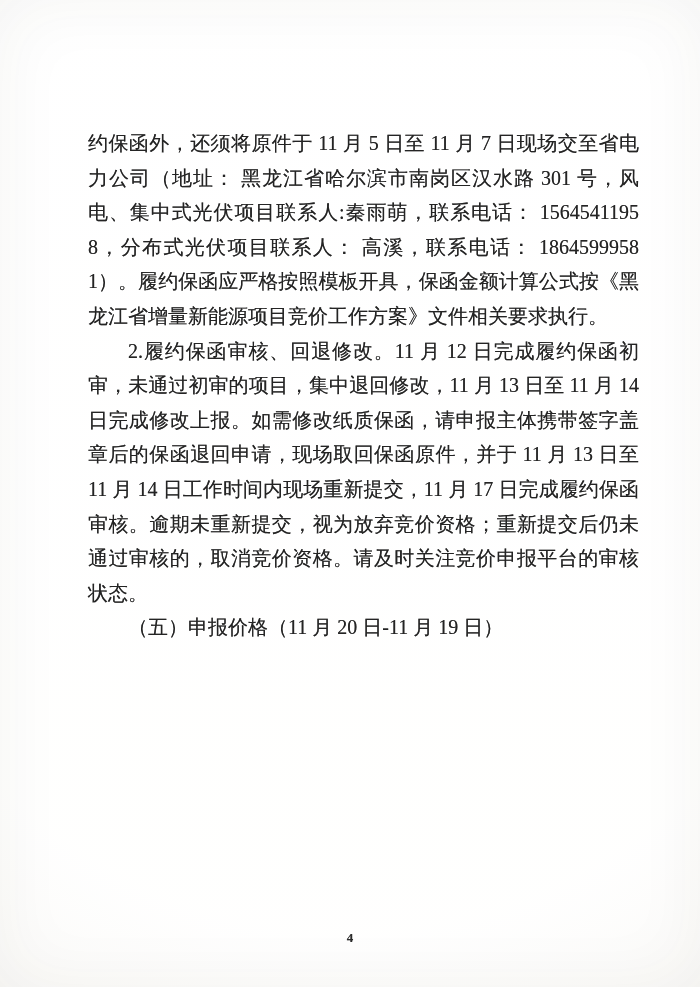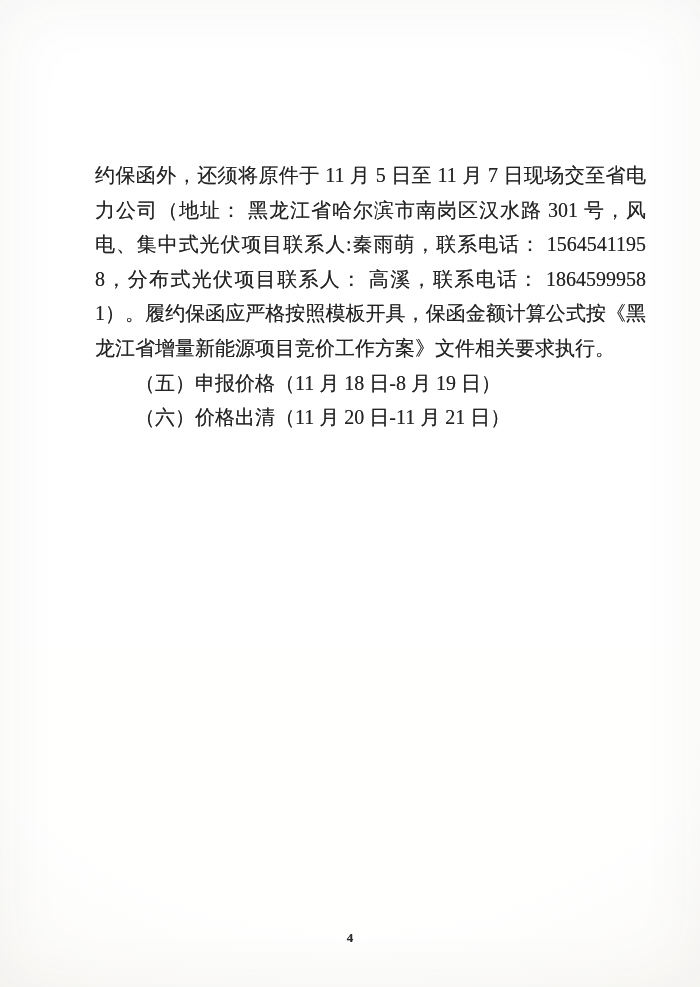--- a/index.html
+++ b/index.html
@@ -13,24 +13,23 @@
     height: 987px;
     overflow: hidden;
     background:
       radial-gradient(130% 95% at 50% 42%, rgba(255,255,255,0.95) 55%, rgba(241,239,234,0.55) 100%),
       linear-gradient(180deg, #fcfbf9 0%, #fbf9f5 70%, #f9f7f3 100%);
     box-shadow: inset 0 0 70px rgba(60,55,45,0.05);
     font-family: "Liberation Serif", "DejaVu Serif", serif;
   }
   .doc-content {
     position: absolute;
-    left: 95px;
+    left: 88px;
     top: 126px;
     width: 551px;
-    margin-top: 32px;
   }
   .para {
     margin: 0;
     font-size: 20px;
     line-height: 34.6px;
     color: #242424;
     text-align: justify;
     text-justify: inter-ideograph;
     text-shadow: 0 0 0.6px rgba(45,45,45,0.65);
     word-break: break-all;
@@ -49,18 +48,18 @@
     color: #2b2b2b;
     text-shadow: 0 0 0.5px rgba(45,45,45,0.6);
   }
 </style>
 </head>
 <body>
 
 <div class="scan-page">
   <div class="doc-content">
     <p class="para">约保函外，还须将原件于 11 月 5 日至 11 月 7 日现场交至省电力公司（地址： 黑龙江省哈尔滨市南岗区汉水路 301 号，风电、集中式光伏项目联系人:秦雨萌，联系电话： 15645411958，分布式光伏项目联系人： 高溪，联系电话： 18645999581）。履约保函应严格按照模板开具，保函金额计算公式按《黑龙江省增量新能源项目竞价工作方案》文件相关要求执行。</p>
-    <p class="para indent">（五）申报价格（11 月 18 日-8 月 19 日）</p>
-    <p class="para indent">（六）价格出清（11 月 20 日-11 月 21 日）</p>
+    <p class="para indent">2.履约保函审核、回退修改。11 月 12 日完成履约保函初审，未通过初审的项目，集中退回修改，11 月 13 日至 11 月 14 日完成修改上报。如需修改纸质保函，请申报主体携带签字盖章后的保函退回申请，现场取回保函原件，并于 11 月 13 日至 11 月 14 日工作时间内现场重新提交，11 月 17 日完成履约保函审核。逾期未重新提交，视为放弃竞价资格；重新提交后仍未通过审核的，取消竞价资格。请及时关注竞价申报平台的审核状态。</p>
+    <p class="para indent">（五）申报价格（11 月 20 日-11 月 19 日）</p>
   </div>
 
   <div class="page-footer">4</div>
 </div>
 
 </body></html>

